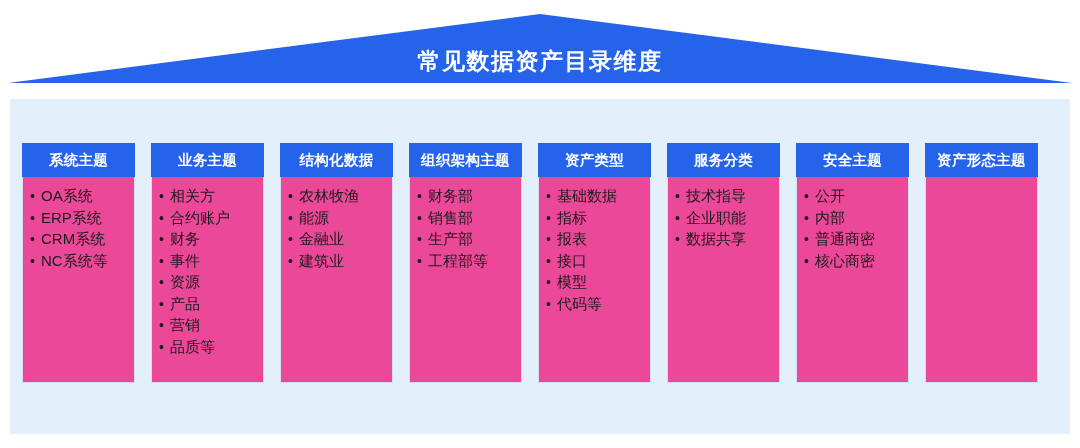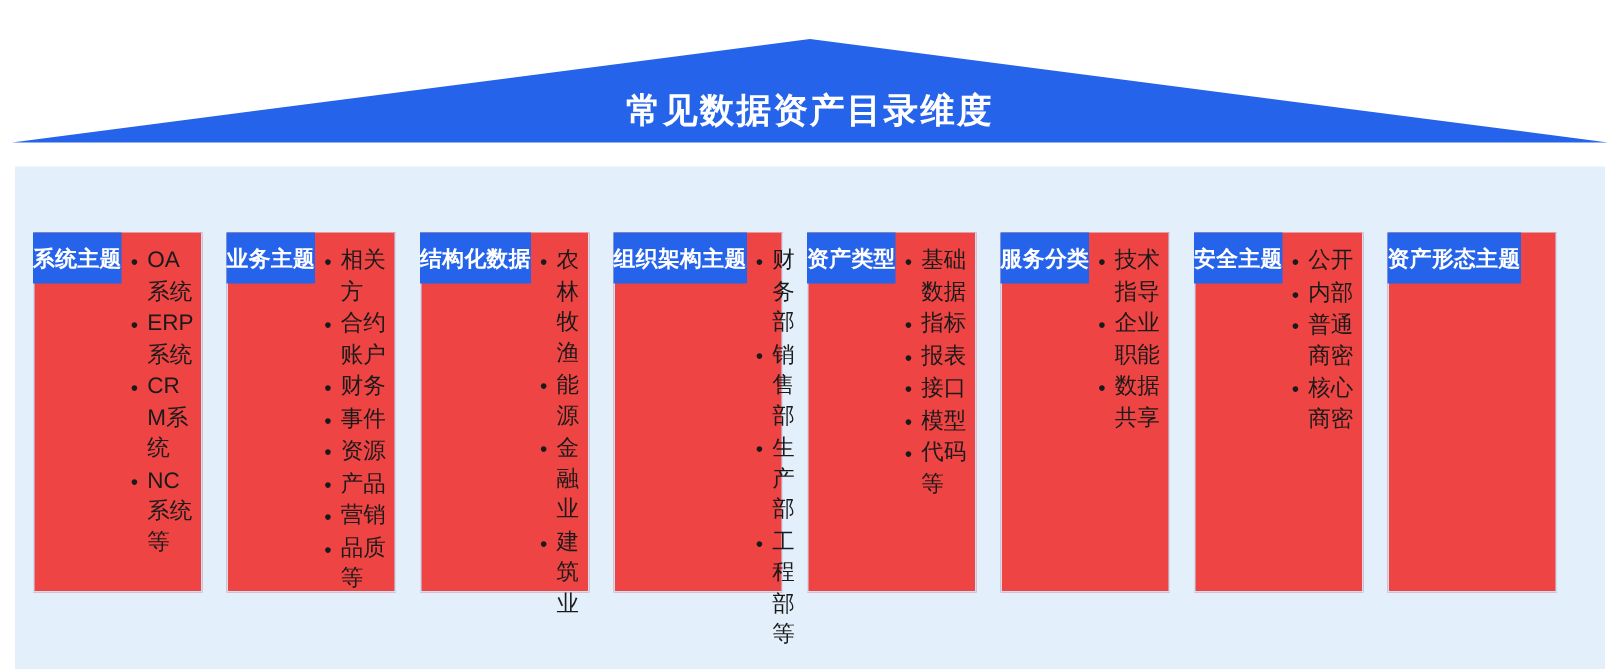--- a/index.html
+++ b/index.html
@@ -11,21 +11,21 @@
     width: 1080px;
     height: 448px;
     font-family: "Liberation Sans", "DejaVu Sans", sans-serif;
     overflow: hidden;
     position: relative;
   }
 
   #slide {
     position: absolute;
     left: 0;
-    top: 12px;
+    top: 0;
     width: 1080px;
     height: 424px;
     background: #ffffff;
   }
 
   
   .roof-wrap {
     position: absolute;
     left: 0;
     top: 0;
@@ -70,22 +70,22 @@
     width: 1036px;
     height: 240px;
     display: flex;
     flex-direction: row;
     gap: 16px;
   }
   .card {
     width: 113px;
     flex: 0 0 113px;
     display: flex;
-    flex-direction: row;
-    background: #ef4444;
+    flex-direction: column;
+    background: #ec4899;
     border: 1px solid #cfe0f2;
     border-top: none;
     box-sizing: border-box;
   }
   .card-header {
     height: 34px;
     margin: -0px -1px 0 -1px;
     background: #2563eb;
     color: #ffffff;
     font-size: 14.5px;

